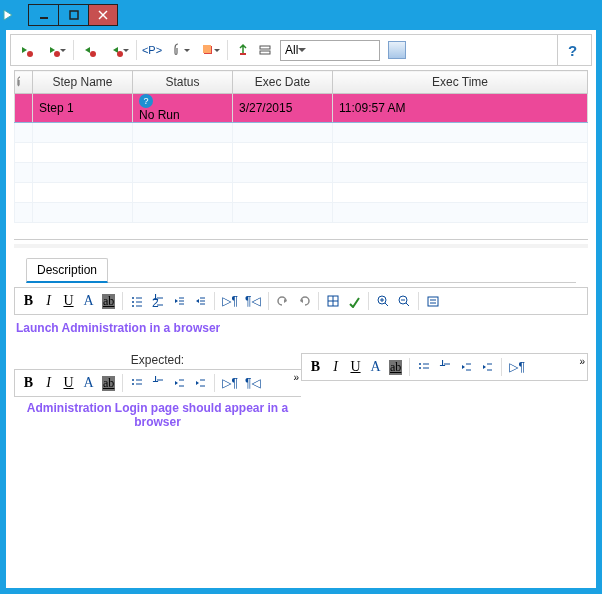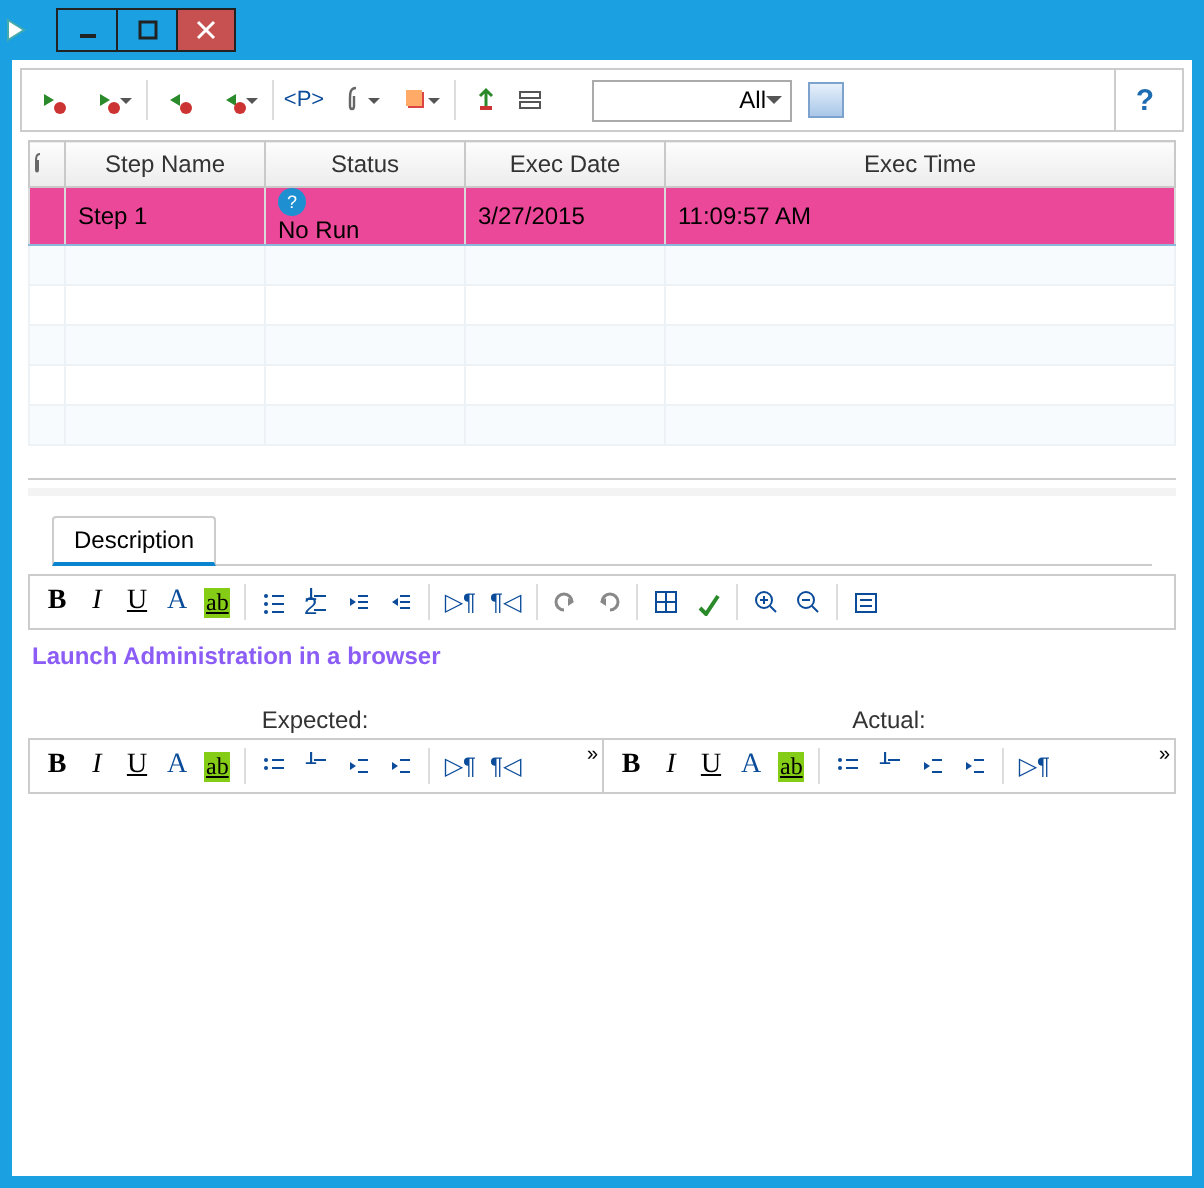--- a/index.html
+++ b/index.html
@@ -13,21 +13,21 @@
 .win-btn { width: 30px; height: 22px; display: flex; align-items: center; justify-content: center; background: transparent; border: 1px solid #222; border-right: none; cursor: pointer; }
 .win-btn:last-child { border-right: 1px solid #222; }
 .win-btn.close { background: #c75050; }
 .content { position: absolute; left: 6px; right: 6px; top: 30px; bottom: 6px; background: #fff; display: flex; flex-direction: column; }
 .main-toolbar { height: 32px; border: 1px solid #ccc; margin: 4px; display: flex; align-items: center; padding: 0 4px; }
 .tb-group { display: flex; align-items: center; gap: 2px; }
 .tb-sep { width: 1px; height: 20px; background: #ddd; margin: 0 4px; }
 .tb-btn { width: 22px; height: 22px; display: flex; align-items: center; justify-content: center; border: 1px solid transparent; border-radius: 2px; cursor: pointer; position: relative; }
 .tb-btn.dd { width: 30px; }
 .tb-btn.dd::after { content: ""; position: absolute; right: 2px; top: 50%; margin-top: -1px; border: 3px solid transparent; border-top-color: #555; }
-.filter-select { width: 100px; height: 21px; border: 1px solid #aaa; margin-left: 20px; display: flex; align-items: center; padding: 0 4px; justify-content: flex-end; background: #fff; cursor: pointer; }
+.filter-select { width: 100px; height: 21px; border: 1px solid #aaa; margin-left: 4px; display: flex; align-items: center; padding: 0 4px; justify-content: flex-start; background: #fff; cursor: pointer; }
 .filter-select .dd-ar::after { content: ""; border: 4px solid transparent; border-top-color: #555; display: block; margin-top: 4px; }
 .sq-btn { width: 18px; height: 18px; margin-left: 8px; background: linear-gradient(#e6f0fa,#a9c7e8); border: 1px solid #7da2ce; cursor: pointer; }
 .help-btn { margin-left: auto; width: 30px; height: 30px; border-left: 1px solid #ccc; display: flex; align-items: center; justify-content: center; color: #1e6db3; font-weight: bold; font-size: 15px; cursor: pointer; }
 .grid-area { margin: 0 8px; height: 170px; border-bottom: 1px solid #ccc; }
 table.grid { width: 100%; border-collapse: collapse; }
 table.grid th { background: linear-gradient(#fdfdfd,#ececec); border: 1px solid #c9c9c9; height: 23px; font-weight: normal; color: #333; font-size: 12px; }
 table.grid td { border: 1px solid #d9d9d9; height: 22px; padding: 0 6px; font-size: 12px; vertical-align: middle; }
 table.grid tr.sel td { background: #ec4899; border-top: 1px solid #8cb8dc; border-bottom: 1px solid #8cb8dc; }
 .status-icon { width: 14px; height: 14px; border-radius: 50%; background: #1e90d2; display: flex; align-items: center; justify-content: center; color: #fff; font-size: 9px; }
 .grid-fill tr td { height: 20px; background: #f8fbfe; border: 1px solid #edf2f7; }
@@ -35,21 +35,21 @@
 .splitter { height: 4px; background: #f3f3f3; margin: 4px 8px; cursor: row-resize; }
 .tabs { margin: 0 20px; display: flex; border-bottom: 1px solid #ccc; padding-top: 6px; }
 .tab { padding: 4px 10px; border: 1px solid #ccc; border-bottom: 2px solid #0b84d0; background: #fff; margin-bottom: -1px; cursor: pointer; border-top-left-radius: 2px; border-top-right-radius: 2px; }
 .rich-toolbar { border: 1px solid #ccc; margin: 4px 8px 0 8px; height: 28px; display: flex; align-items: center; padding: 0 4px; gap: 1px; position: relative; }
 .rich-toolbar.expected { border-right: none; }
 .rb-btn { min-width: 19px; height: 20px; display: flex; align-items: center; justify-content: center; border: 1px solid transparent; border-radius: 2px; cursor: pointer; padding: 0 2px; }
 .bold { font-weight: bold; font-family: 'Times New Roman', serif; font-size: 14px; }
 .italic { font-style: italic; font-family: 'Times New Roman', serif; font-size: 14px; }
 .underline { text-decoration: underline; font-family: 'Times New Roman', serif; font-size: 14px; }
 .fontA { font-family: 'Times New Roman', serif; font-size: 14px; color: #0a4b9a; }
-.hilite { font-family: 'Times New Roman', serif; font-size: 12px; background: #84cc16; padding: 0 1px; text-decoration: underline; }
+.hilite { font-family: 'Times New Roman', serif; font-size: 12px; background: #737373; padding: 0 1px; text-decoration: underline; }
 .rb-sep { width: 1px; height: 18px; background: #ddd; margin: 0 3px; }
 .more { position: absolute; right: 2px; top: 2px; font-size: 10px; cursor: pointer; }
 .rich-body { margin: 2px 8px 0 8px; padding: 4px 2px; font-size: 12px; color: #8b5cf6; font-weight: bold; }
 .two-col { display: flex; margin: 14px 8px 0 8px; gap: 0; text-align: center; }
 .col { flex: 1; display: flex; flex-direction: column; }
 .col-label { font-size: 12px; color: #333; padding-bottom: 2px; }
 .col .rich-toolbar { margin: 0; }
 .col .rich-body { margin: 0; }
 svg { display: block; }
 </style>
@@ -366,23 +366,23 @@
             </div>
           <div class="rb-sep"></div>
           <div class="rb-btn">
               <span style="font-size:12px;color:#0a4b9a;">▷¶</span>
             </div>
           <div class="rb-btn">
               <span style="font-size:12px;color:#0a4b9a;">¶◁</span>
             </div>
           <span class="more">»</span>
         </div>
+        <div class="rich-body">Administration Login page should appear in a browser</div>
       </div>
       <div class="col">
-        <div class="col-label">Actual:</div>
         <div class="rich-toolbar">
           <div class="rb-btn bold">B</div>
           <div class="rb-btn italic">I</div>
           <div class="rb-btn underline">U</div>
           <div class="rb-btn fontA">A</div>
           <div class="rb-btn">
               <span class="hilite">ab</span>
             </div>
           <div class="rb-sep"></div>
           <div class="rb-btn">

